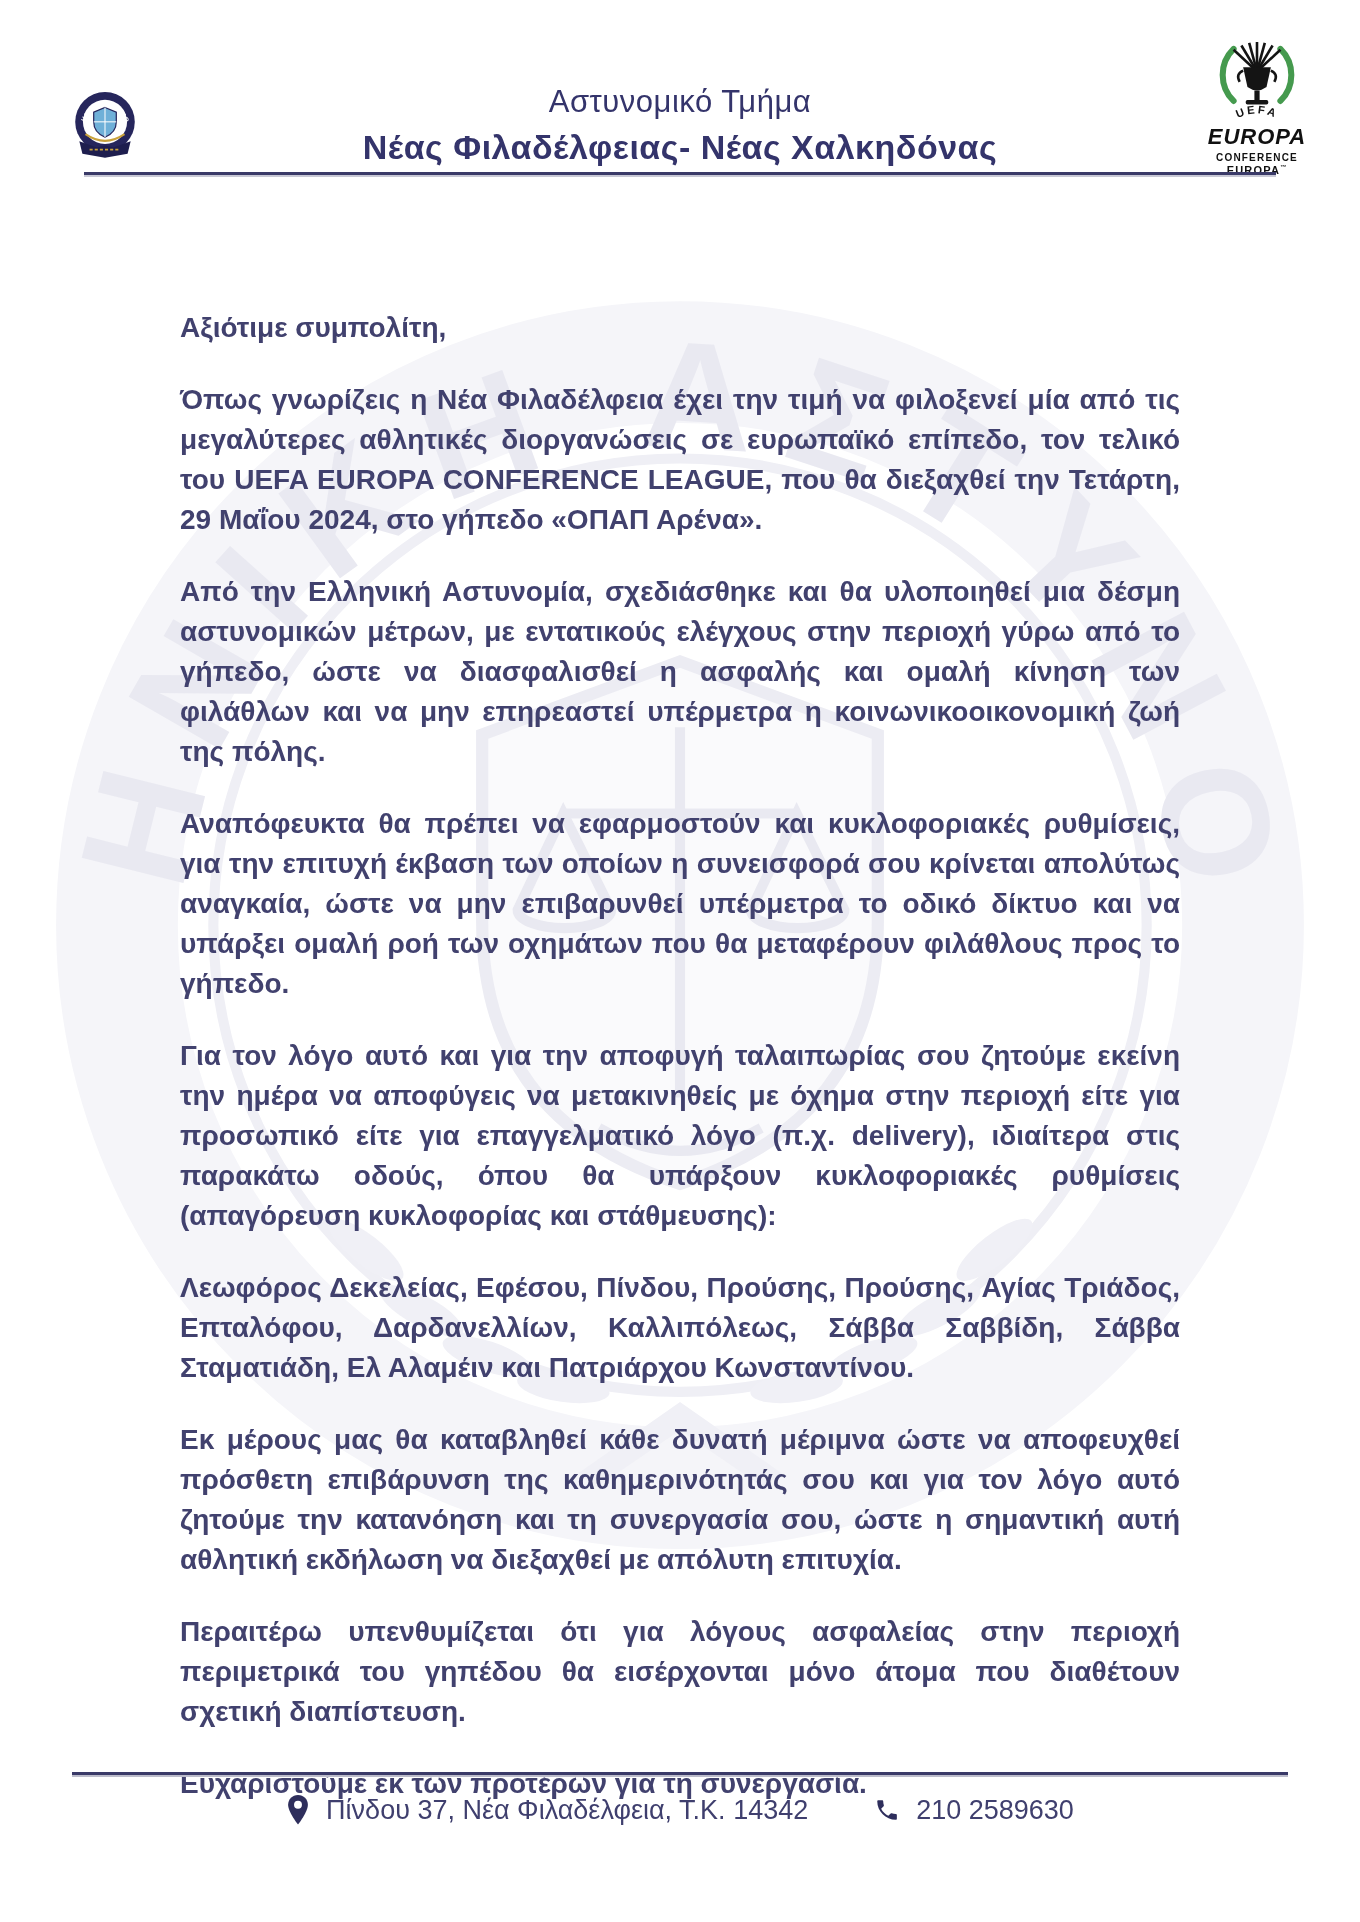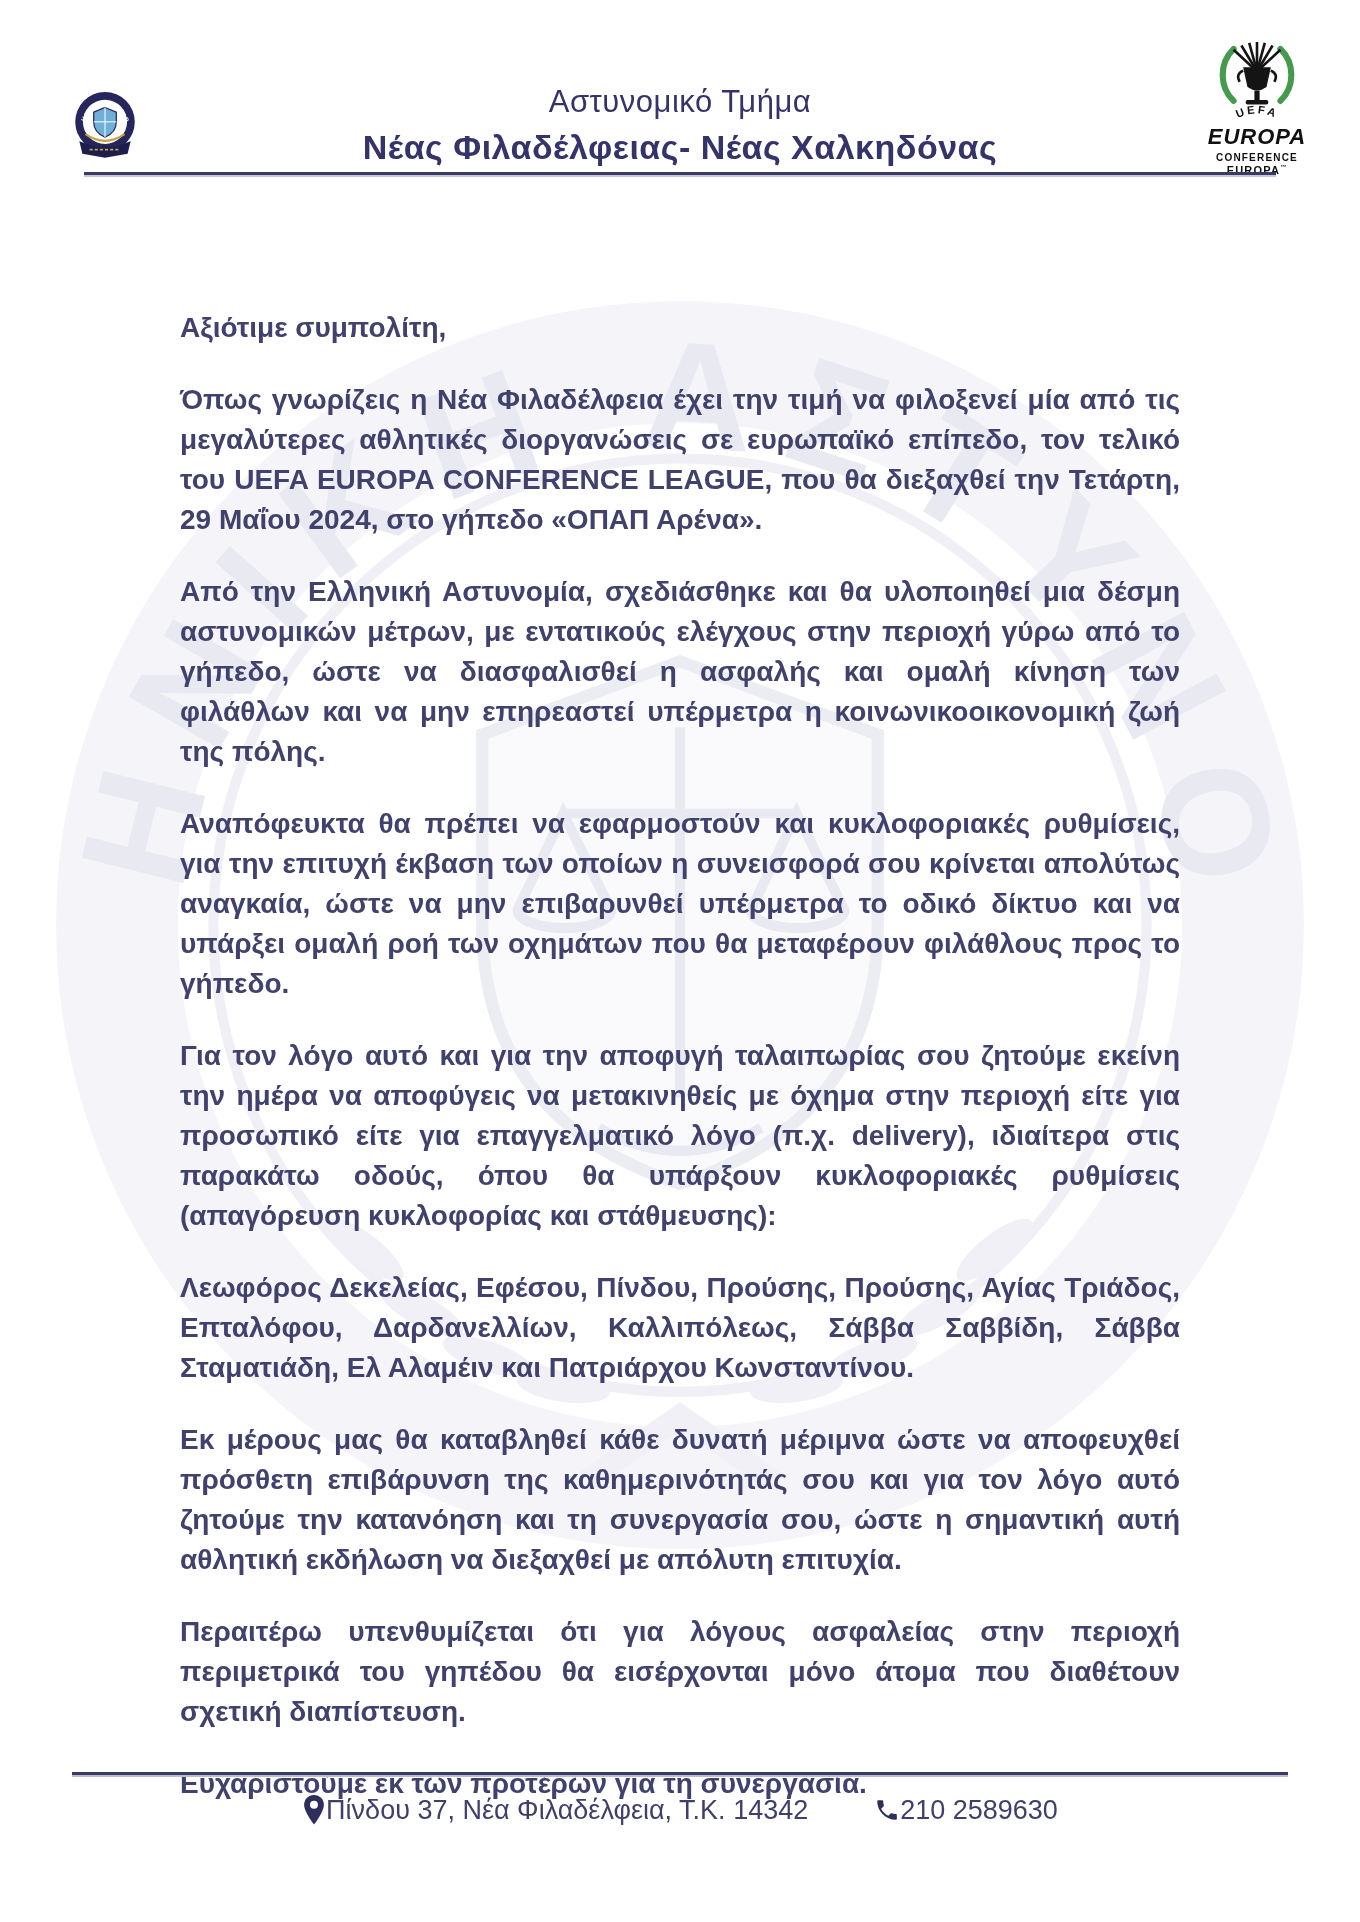--- a/index.html
+++ b/index.html
@@ -39,21 +39,21 @@
   
   .footer-divider {
     position:absolute; left:72px; top:1772px; width:1216px; height:3px;
     background:#3a3a68; box-shadow:0 2px 0 #bcbccb; z-index:2;
   }
   .footer-row {
     position:absolute; left:0; right:0; top:1794px; z-index:2;
     display:flex; justify-content:center; align-items:center; gap:66px;
     color:#3f3f6e; font-size:27px;
   }
-  .footer-item { display:flex; align-items:center; }
+  .footer-item { display:flex; align-items:center; gap:16px; }
   .footer-item svg { flex:0 0 auto; }
 </style>
 </head>
 <body>
 
 <div class="page">
 
   <svg class="watermark" viewBox="0 0 1280 1380" aria-hidden="true">
     <defs>
       <path id="wm-arc" d="M150 720 A490 490 0 0 1 1130 720" fill="none"></path>

